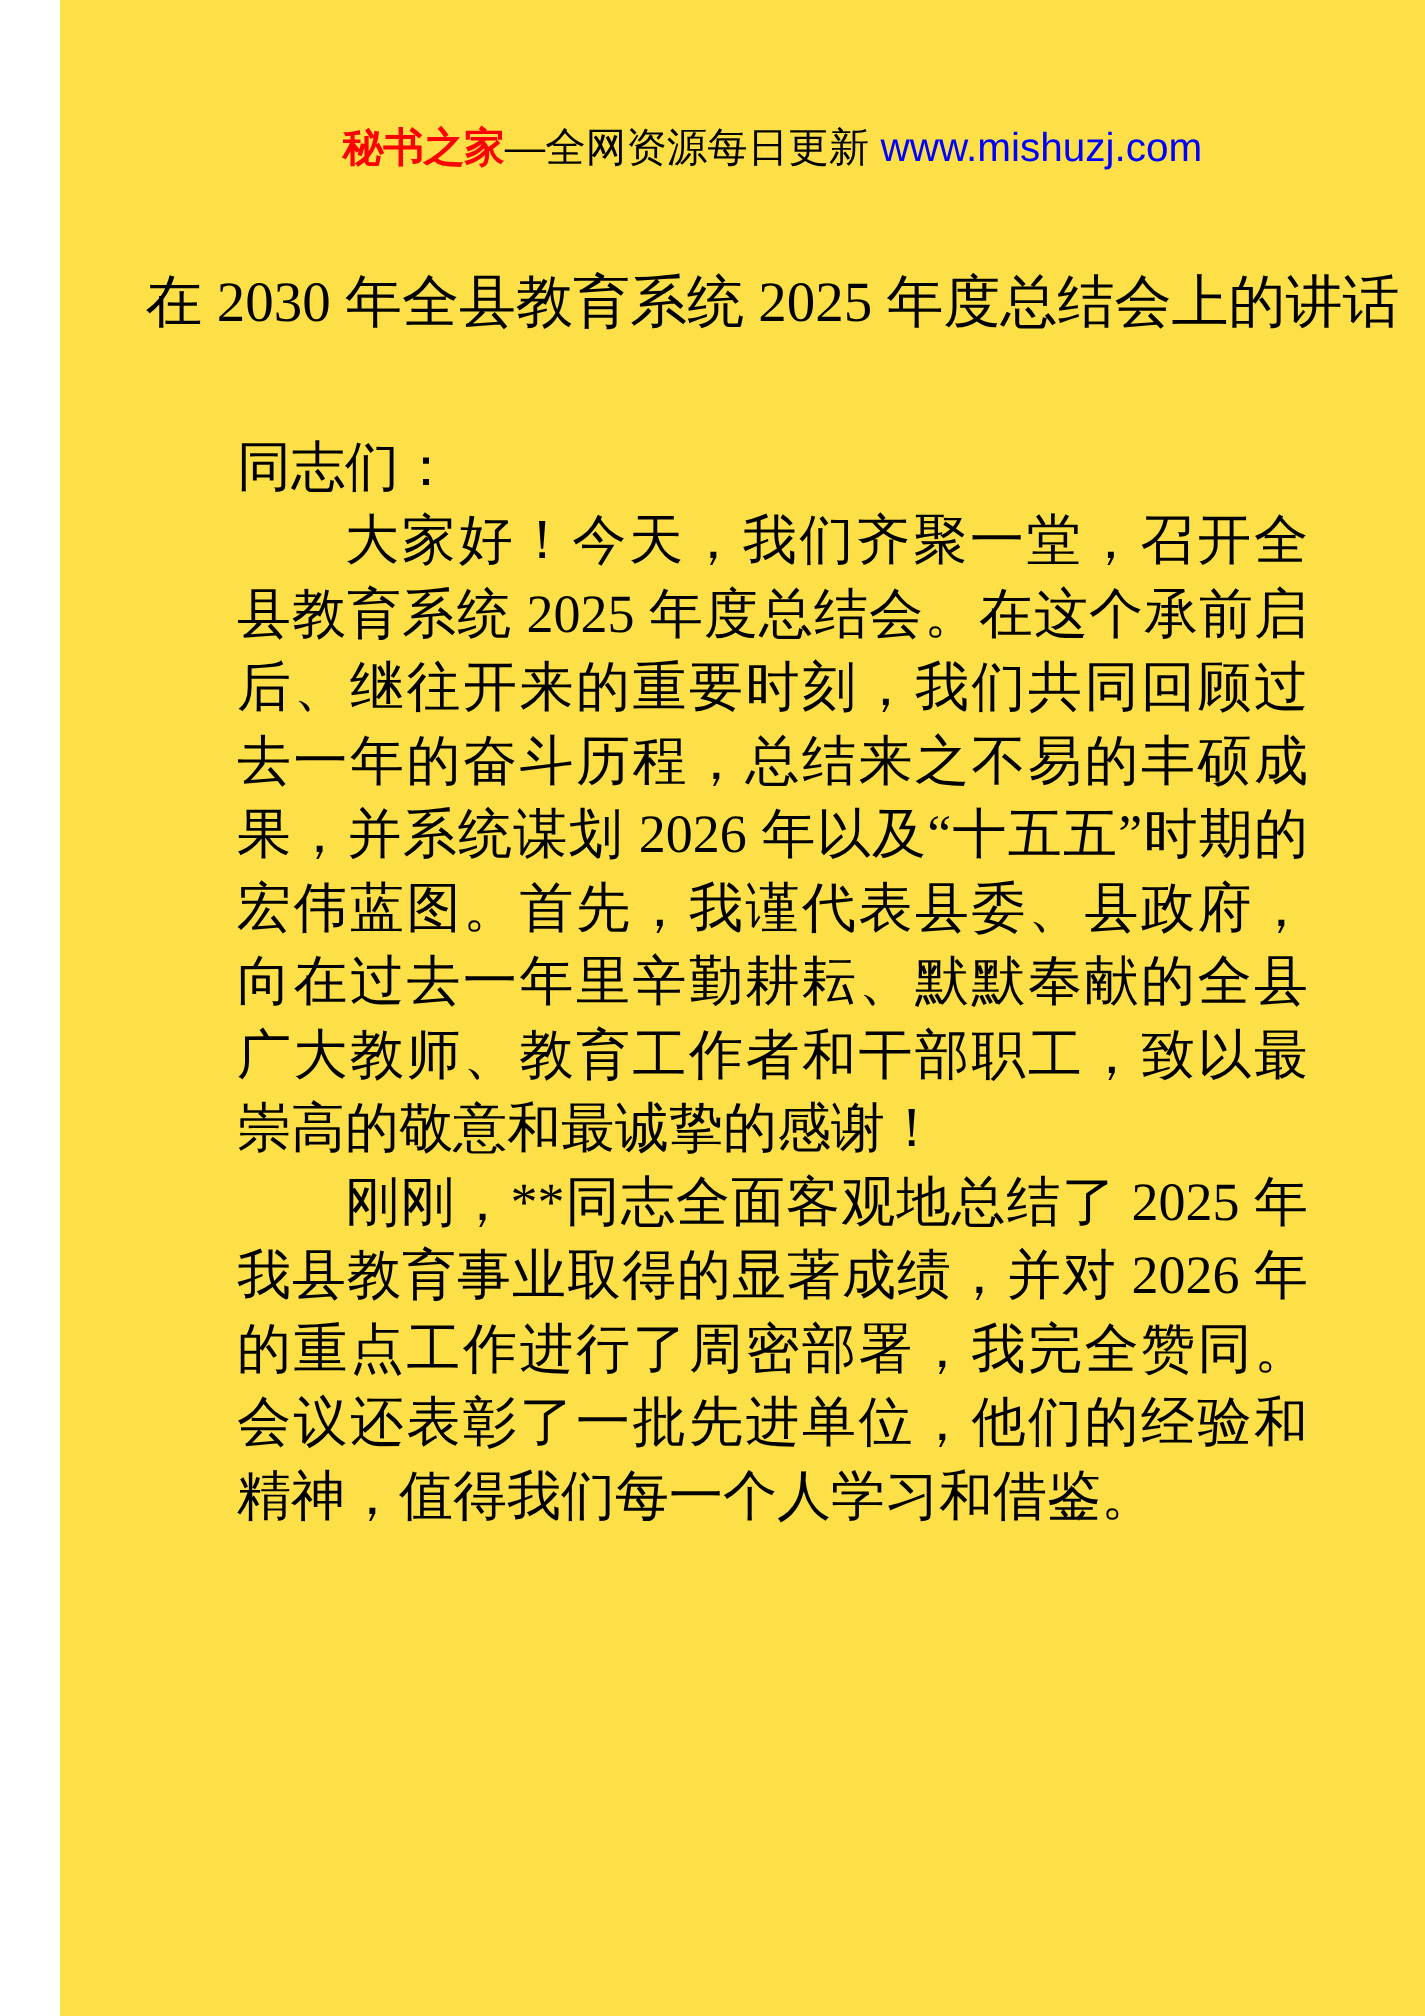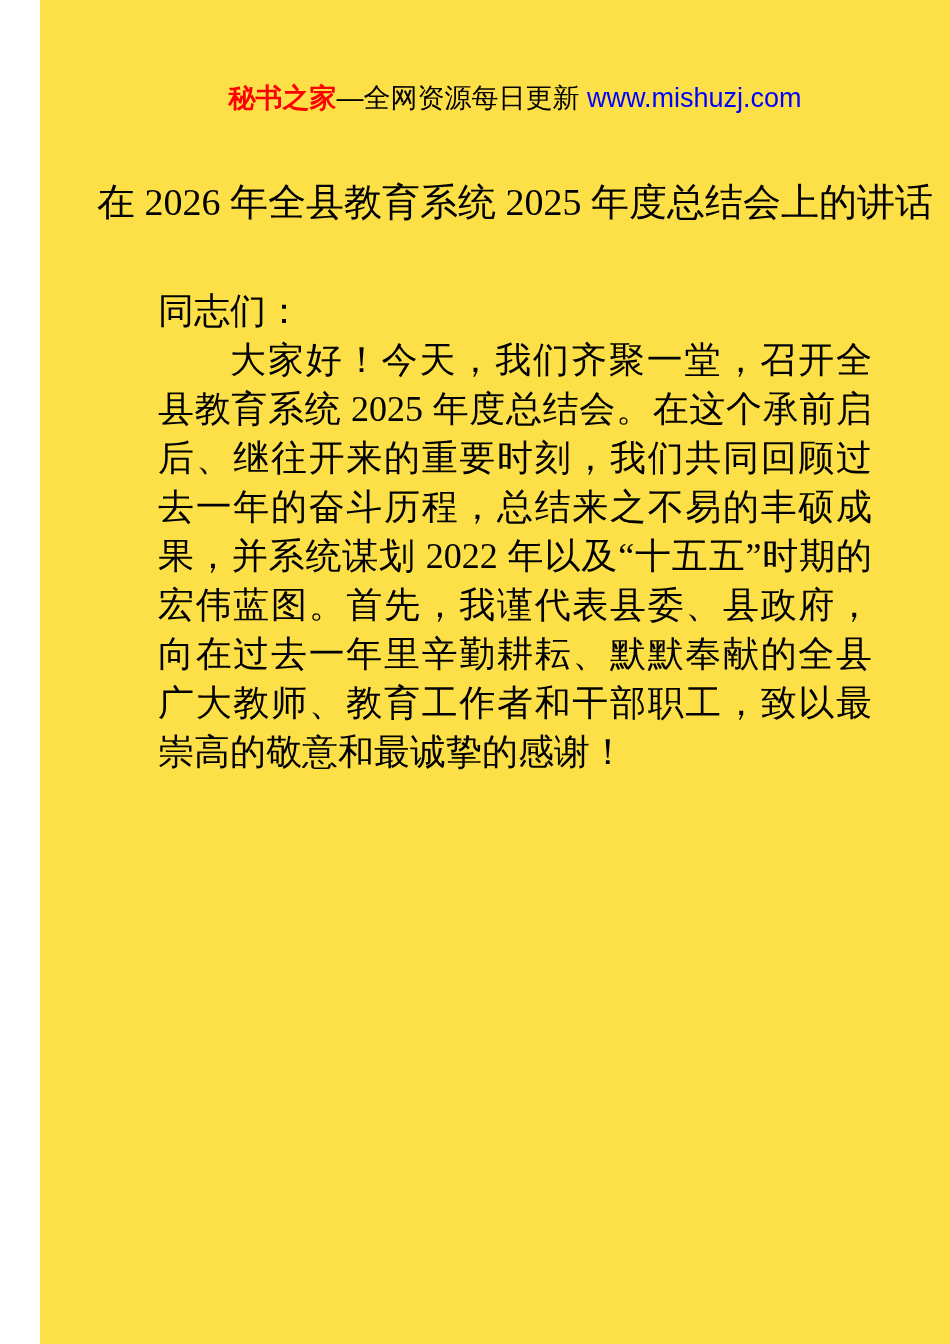--- a/index.html
+++ b/index.html
@@ -63,20 +63,21 @@
       text-indent: 2em;
     }
   </style>
 </head>
 <body>
 
 <div class="page">
 
   <div class="site-header"><span class="brand" style="color: rgb(255, 0, 0);">秘书之家</span><span class="tagline" style="color: rgb(0, 0, 0);">—全网资源每日更新 </span><span class="url" style="color: rgb(0, 0, 255);">www.mishuzj.com</span></div>
 
-  <h1 class="doc-title">在 2026 年全县教育系统 2025 年度总结会上的讲话</h1>
+  <h1 class="doc-title">在 2030 年全县教育系统 2025 年度总结会上的讲话</h1>
 
   <div class="doc-body">
     <p>同志们：</p>
-    <p class="indent">大家好！今天，我们齐聚一堂，召开全县教育系统 2025 年度总结会。在这个承前启后、继往开来的重要时刻，我们共同回顾过去一年的奋斗历程，总结来之不易的丰硕成果，并系统谋划 2022 年以及“十五五”时期的宏伟蓝图。首先，我谨代表县委、县政府，向在过去一年里辛勤耕耘、默默奉献的全县广大教师、教育工作者和干部职工，致以最崇高的敬意和最诚挚的感谢！</p>
+    <p class="indent">大家好！今天，我们齐聚一堂，召开全县教育系统 2025 年度总结会。在这个承前启后、继往开来的重要时刻，我们共同回顾过去一年的奋斗历程，总结来之不易的丰硕成果，并系统谋划 2026 年以及“十五五”时期的宏伟蓝图。首先，我谨代表县委、县政府，向在过去一年里辛勤耕耘、默默奉献的全县广大教师、教育工作者和干部职工，致以最崇高的敬意和最诚挚的感谢！</p>
+    <p class="indent">刚刚，**同志全面客观地总结了 2025 年我县教育事业取得的显著成绩，并对 2026 年的重点工作进行了周密部署，我完全赞同。会议还表彰了一批先进单位，他们的经验和精神，值得我们每一个人学习和借鉴。</p>
   </div>
 
 </div>
 
 </body></html>

